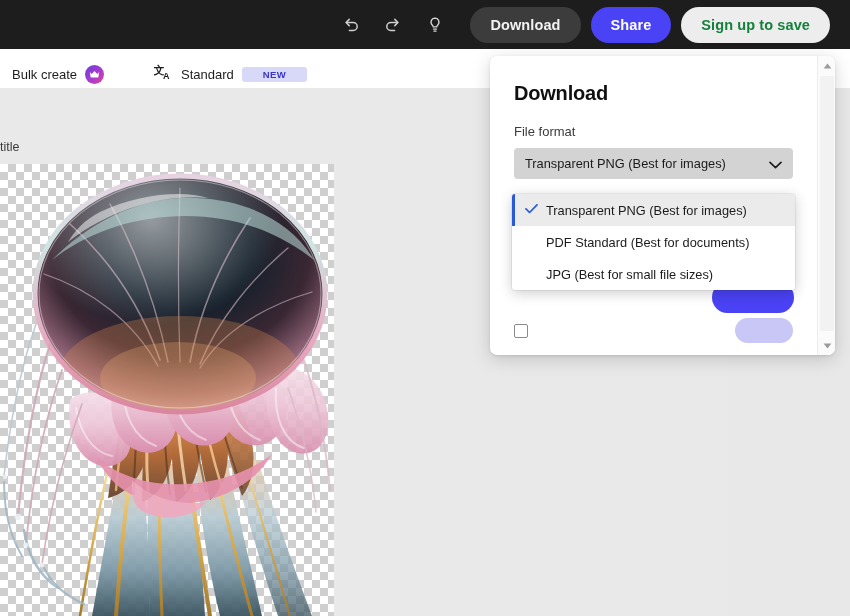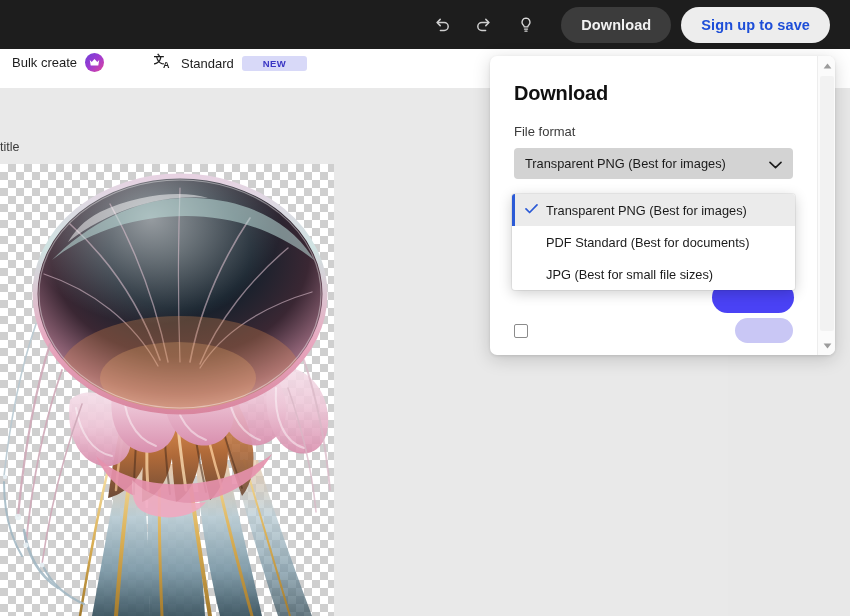--- a/index.html
+++ b/index.html
@@ -25,26 +25,26 @@
   }
   .icon-btn svg { display: block; }
   .pill {
     height: 36px; border-radius: 18px;
     display: flex; align-items: center; justify-content: center;
     font-size: 14.5px; font-weight: bold; cursor: pointer;
     padding: 0 20px; white-space: nowrap; letter-spacing: .1px;
   }
   .pill-download { background: #3c3c3c; color: #f2f2f2; margin-left: 14px; }
   .pill-share    { background: #4a42f5; color: #ffffff; margin-left: 10px; }
-  .pill-signup   { background: #ededed; color: #1d4ed8; margin-left: 10px; }
+  .pill-signup   { background: #ededed; color: #15803d; margin-left: 10px; }
 
   
   .subbar {
     position: absolute; left: 0; top: 49px; width: 850px; height: 39px;
-    background: #ffffff; display: flex; align-items: flex-start;
+    background: #ffffff; display: flex; align-items: flex-end;
     padding-left: 4px; gap: 0;
   }
   .tool-item {
     display: flex; align-items: center; gap: 8px;
     font-size: 13px; color: #1d1d1d; cursor: pointer;
     padding: 4px 8px; border-radius: 4px;
   }
   .crown-badge {
     width: 19px; height: 19px; border-radius: 50%;
     background: linear-gradient(135deg, #6d3fd8 0%, #a13bd0 50%, #e0449a 100%);
@@ -188,20 +188,23 @@
           <path d="M8.5 14.1 h3" stroke="#d8d8d8" stroke-width="1.3" stroke-linecap="round"></path>
           <path d="M9 16.2 h2" stroke="#d8d8d8" stroke-width="1.3" stroke-linecap="round"></path>
         </svg>
       </span>
     </div>
 
     <div class="pill pill-download">
       <span>Download</span>
     </div>
 
+    <div class="pill pill-share">
+      <span>Share</span>
+    </div>
 
     <div class="pill pill-signup">
       <span>Sign up to save</span>
     </div>
   </div>
 
   <div class="subbar">
 
     <div class="tool-item">
       <span>Bulk create</span>

